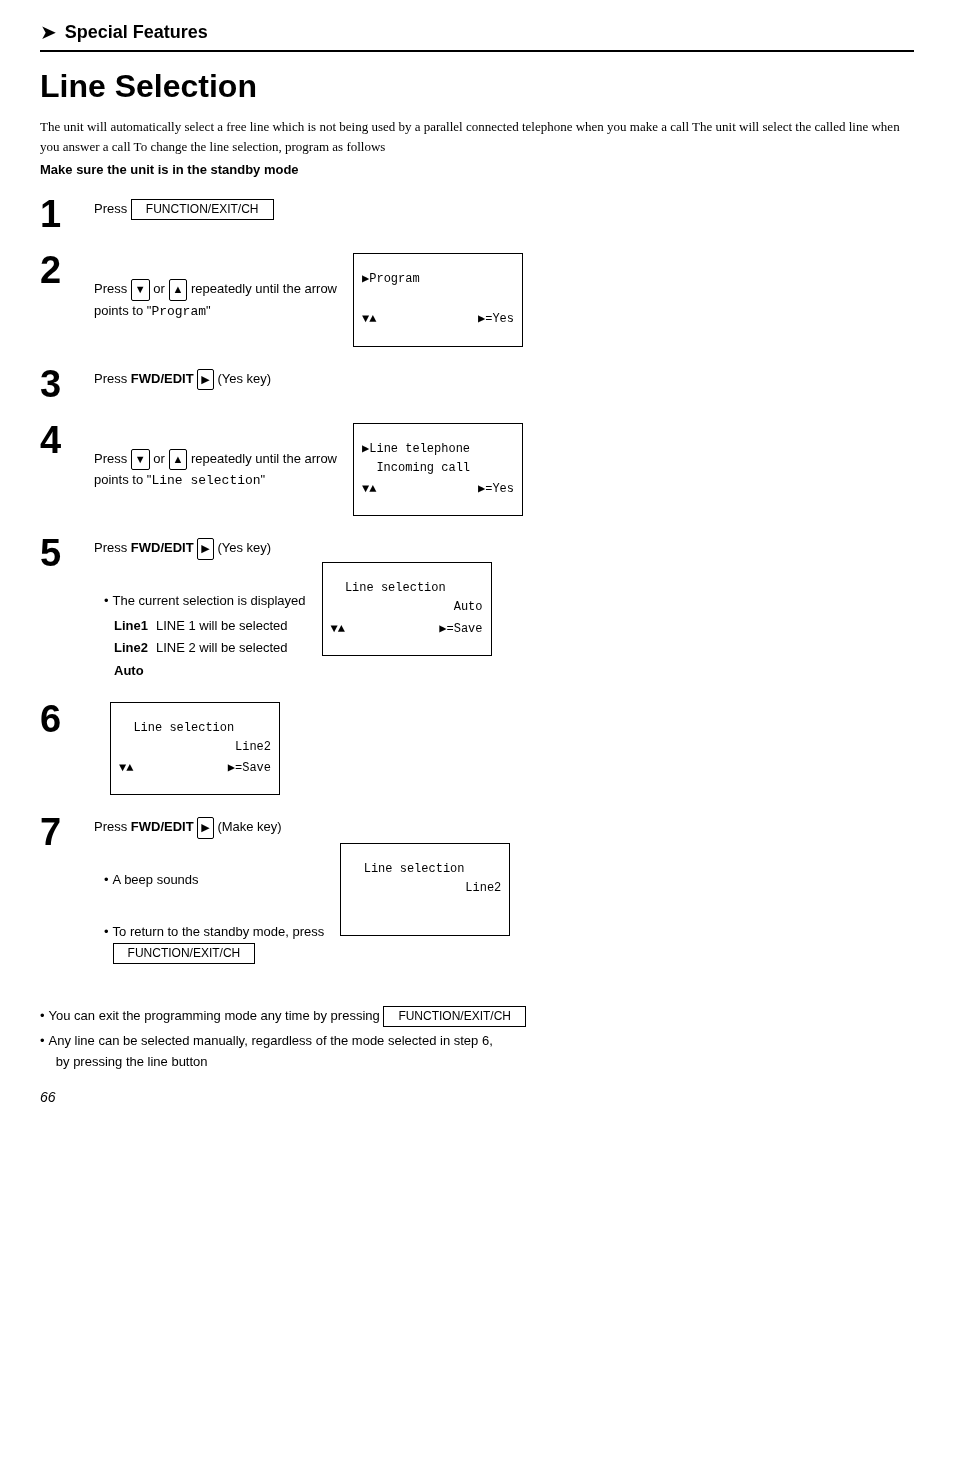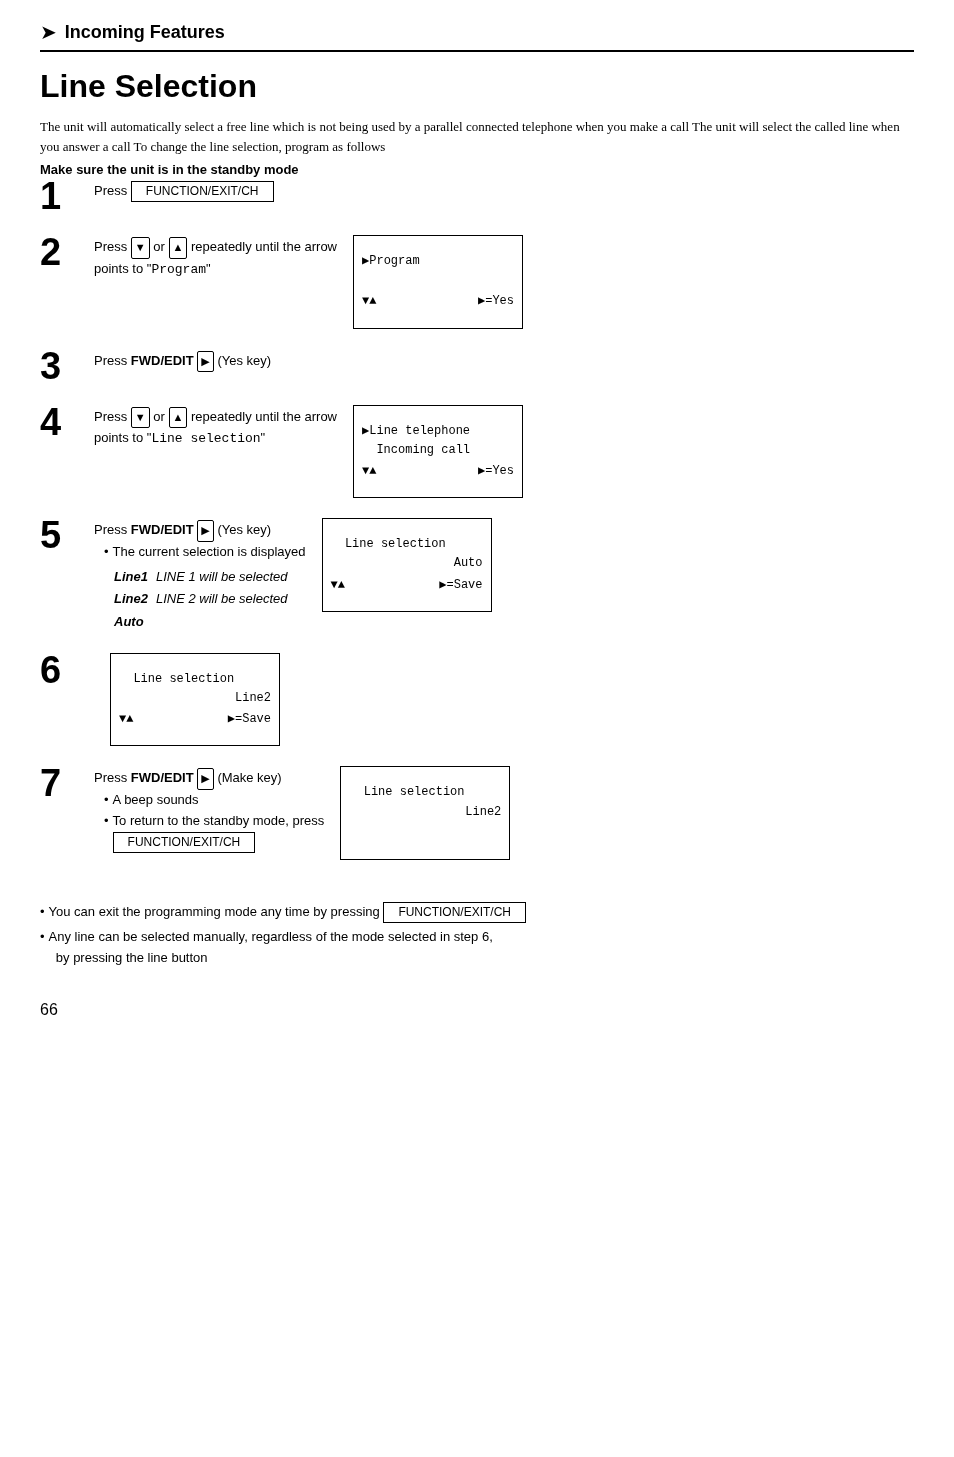--- a/index.html
+++ b/index.html
@@ -41,20 +41,21 @@
     
     .intro-text {
       font-size: 13px;
       line-height: 1.5;
       margin-bottom: 6px;
       font-family: Liberation Serif, serif;
     }
     .standby-note {
       font-weight: bold;
       font-size: 13px;
+      margin-bottom: 18px;
     }
 
     
     .steps {
       display: flex;
       flex-direction: column;
       gap: 0;
     }
 
     
@@ -110,57 +111,59 @@
       display: flex;
       justify-content: space-between;
       margin-top: 2px;
       font-family: 'Courier New', monospace;
       font-size: 12px;
     }
 
     
     .step-with-display {
       display: flex;
-      align-items: flex-start;
+      align-items: center;
     }
 
     
     .bottom-notes {
       margin-top: 24px;
       font-size: 13px;
       line-height: 1.6;
     }
     .bottom-notes .note-item {
       display: flex;
       gap: 4px;
       margin-bottom: 4px;
     }
 
     
     .page-number {
-      margin-top: 32px;
-      font-size: 16px;
+      margin-top: 16px;
+      font-size: 14px;
+      font-style: italic;
     }
 
     .bold { font-weight: bold; }
     .mono { font-family: 'Courier New', monospace; }
     .step-bullet-item {
       display: flex;
       gap: 4px;
+      margin-top: 31px;
     }
     .step-bullet-item::before {
       content: '•';
     }
   </style>
 </head>
 <body>
 
 <div class="header-section">
   <span class="header-arrow">➤</span>
-  <span class="header-title">Incoming Features</span>
+  <span class="header-title">Special Features</span>
 </div>
 
 <div class="page-title">Line Selection</div>
 
 <div class="intro-text">The unit will automatically select a free line which is not being used by a parallel connected telephone when you make a call  The unit will select the called line when you answer a call  To change the line selection, program as follows</div>
 <div class="standby-note">Make sure the unit is in the standby mode</div>
 
 <div class="steps">
 
   <div class="step-row">
@@ -214,21 +217,21 @@
   <div class="step-row">
     <div class="step-number">5</div>
     <div class="step-with-display">
       <div class="step-content">
         <div>
           <span>Press <span class="bold">FWD/EDIT</span> </span><span class="key-arrow">▶</span><span> (Yes key)</span>
         </div>
         <div class="step-bullet-item" style="margin-left:10px;">
           <span>The current selection is displayed</span>
         </div>
-        <div style="margin-left:20px; margin-top:4px;font-style:italic;">
+        <div style="margin-left:20px; margin-top:4px;">
           <div style="display:flex; gap:8px; margin-bottom:2px;">
             <span class="bold">Line1</span>
             <span>LINE 1 will be selected</span>
           </div>
           <div style="display:flex; gap:8px; margin-bottom:2px;">
             <span class="bold">Line2</span>
             <span>LINE 2 will be selected</span>
           </div>
           <div style="display:flex; gap:8px;">
             <span class="bold" style="min-width:42px;">Auto</span>

